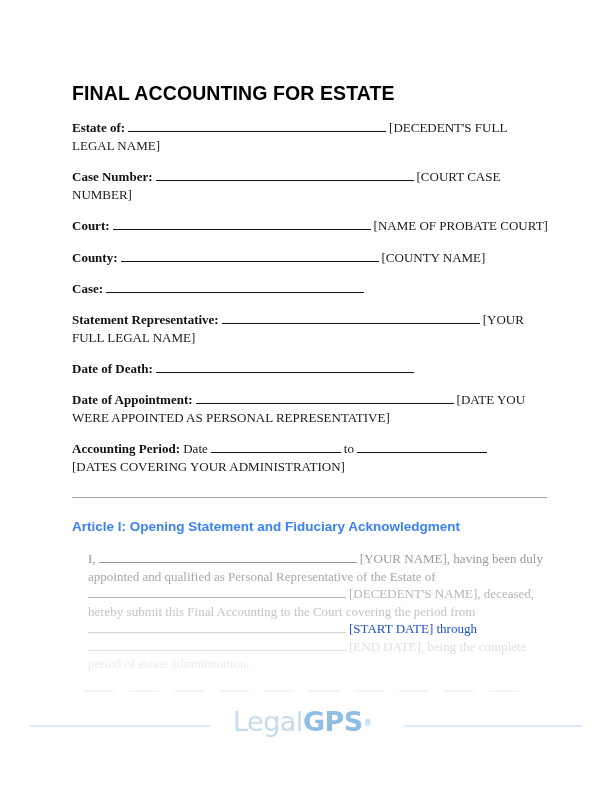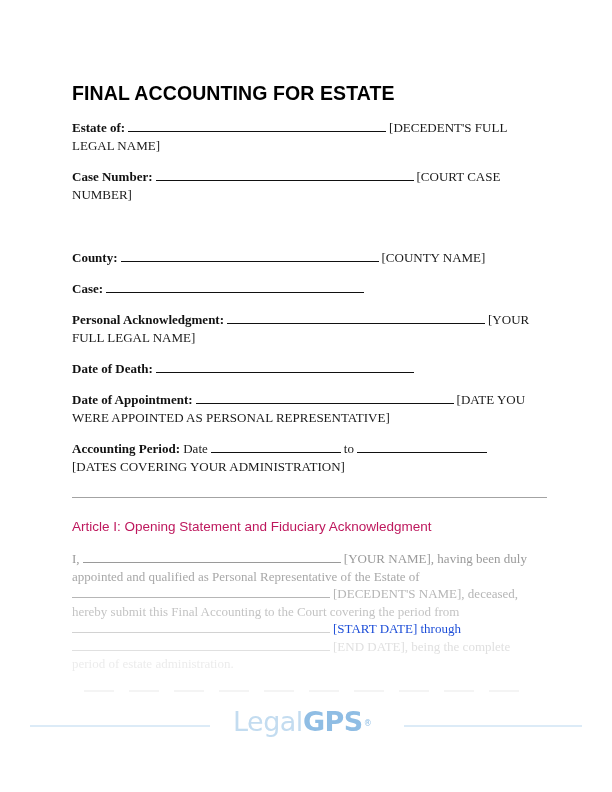--- a/index.html
+++ b/index.html
@@ -12,24 +12,24 @@
   }
   .field {
     position:absolute; left:72px; width:476px;
     font-family:Liberation Serif, serif; font-size:13px; line-height:18px; color:#1a1a1a;
   }
   .field .lbl { font-weight:bold; color:#111; }
   .blank { display:inline-block; border-bottom:1.2px solid #111; height:11px; vertical-align:baseline; margin:0 3px 0 3px; }
   .divider { position:absolute; left:72px; top:497px; width:475px; height:0; border-top:1.5px solid #a3a3a3; }
   .article-title {
     position:absolute; left:72px; top:519px;
-    font-family:"Liberation Sans", sans-serif; font-weight:normal; font-size:13.5px; color:#be185d; white-space:nowrap;
+    font-family:"Liberation Sans", sans-serif; font-weight:bold; font-size:13.5px; color:#3b82f6; white-space:nowrap;
   }
   .para {
-    position:absolute; left:72px; top:550px; width:476px;
+    position:absolute; left:88px; top:550px; width:476px;
     font-family:"Liberation Serif", serif; font-size:13px; line-height:17.5px;
   }
   .para .ln { display:block; white-space:nowrap; }
   .para .blank { border-bottom-color:inherit; margin-left:0; }
   .faded-line {
     position:absolute; left:84px; top:690px; width:450px; height:2px;
     background:repeating-linear-gradient(90deg,#f4f4f4 0 30px,#fff 30px 45px);
   }
   .logo-line { position:absolute; top:725px; height:2px; background:#dcebf7; }
   .logo {
@@ -50,31 +50,34 @@
   <div class="field" style="top:119px">
     <span class="lbl">Estate of:</span><span class="blank" style="width:258px"></span><span>[DECEDENT'S FULL</span><br>
     <span>LEGAL NAME]</span>
   </div>
 
   <div class="field" style="top:168px">
     <span class="lbl">Case Number:</span><span class="blank" style="width:258px"></span><span>[COURT CASE</span><br>
     <span>NUMBER]</span>
   </div>
 
+  <div class="field" style="top:217px">
+    <span class="lbl">Court:</span><span class="blank" style="width:258px"></span><span>[NAME OF PROBATE COURT]</span>
+  </div>
 
   <div class="field" style="top:249px">
     <span class="lbl">County:</span><span class="blank" style="width:258px"></span><span>[COUNTY NAME]</span>
   </div>
 
   <div class="field" style="top:280px">
     <span class="lbl">Case:</span><span class="blank" style="width:258px"></span>
   </div>
 
   <div class="field" style="top:311px">
-    <span class="lbl">Personal Acknowledgment:</span><span class="blank" style="width:258px"></span><span>[YOUR</span><br>
+    <span class="lbl">Statement Representative:</span><span class="blank" style="width:258px"></span><span>[YOUR</span><br>
     <span>FULL LEGAL NAME]</span>
   </div>
 
   <div class="field" style="top:360px">
     <span class="lbl">Date of Death:</span><span class="blank" style="width:258px"></span>
   </div>
 
   <div class="field" style="top:391px">
     <span class="lbl">Date of Appointment:</span><span class="blank" style="width:258px"></span><span>[DATE YOU</span><br>
     <span>WERE APPOINTED AS PERSONAL REPRESENTATIVE]</span>

